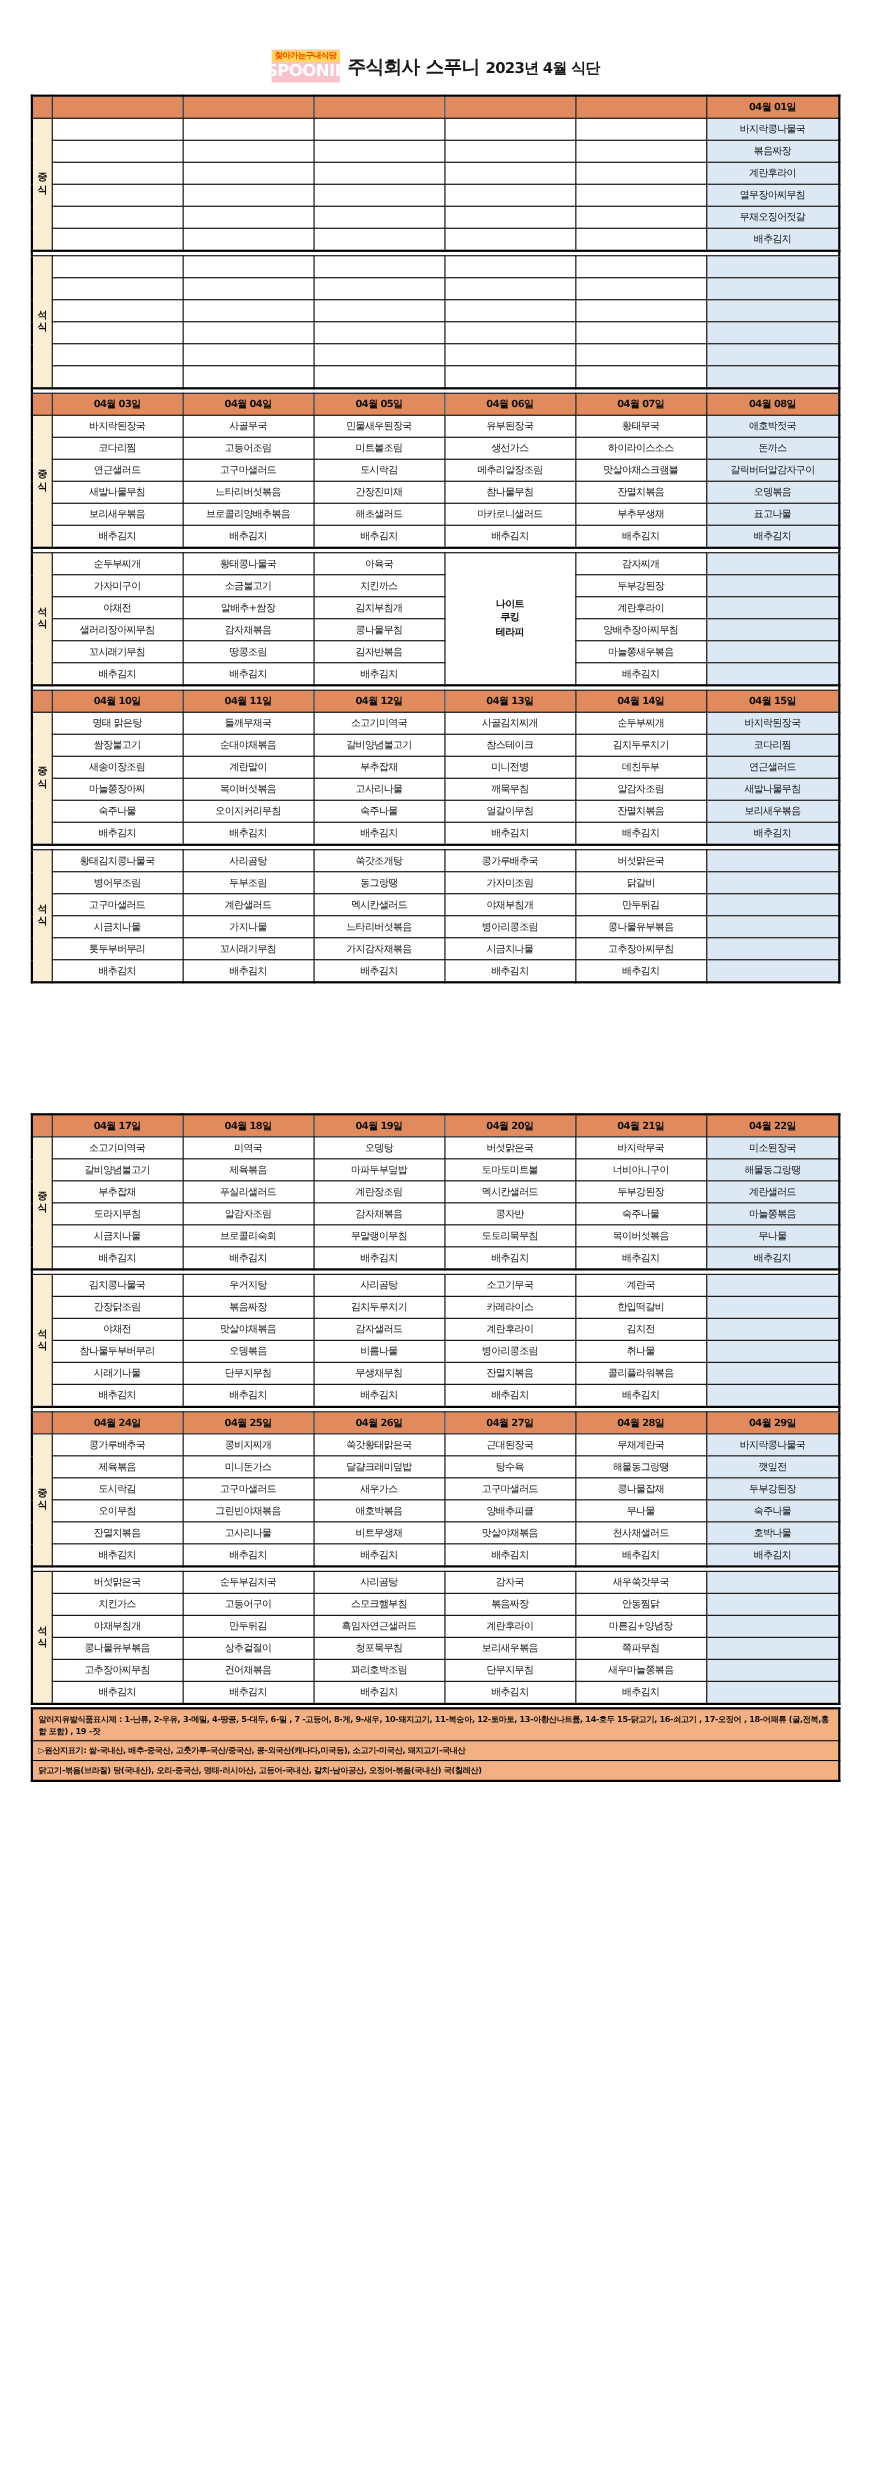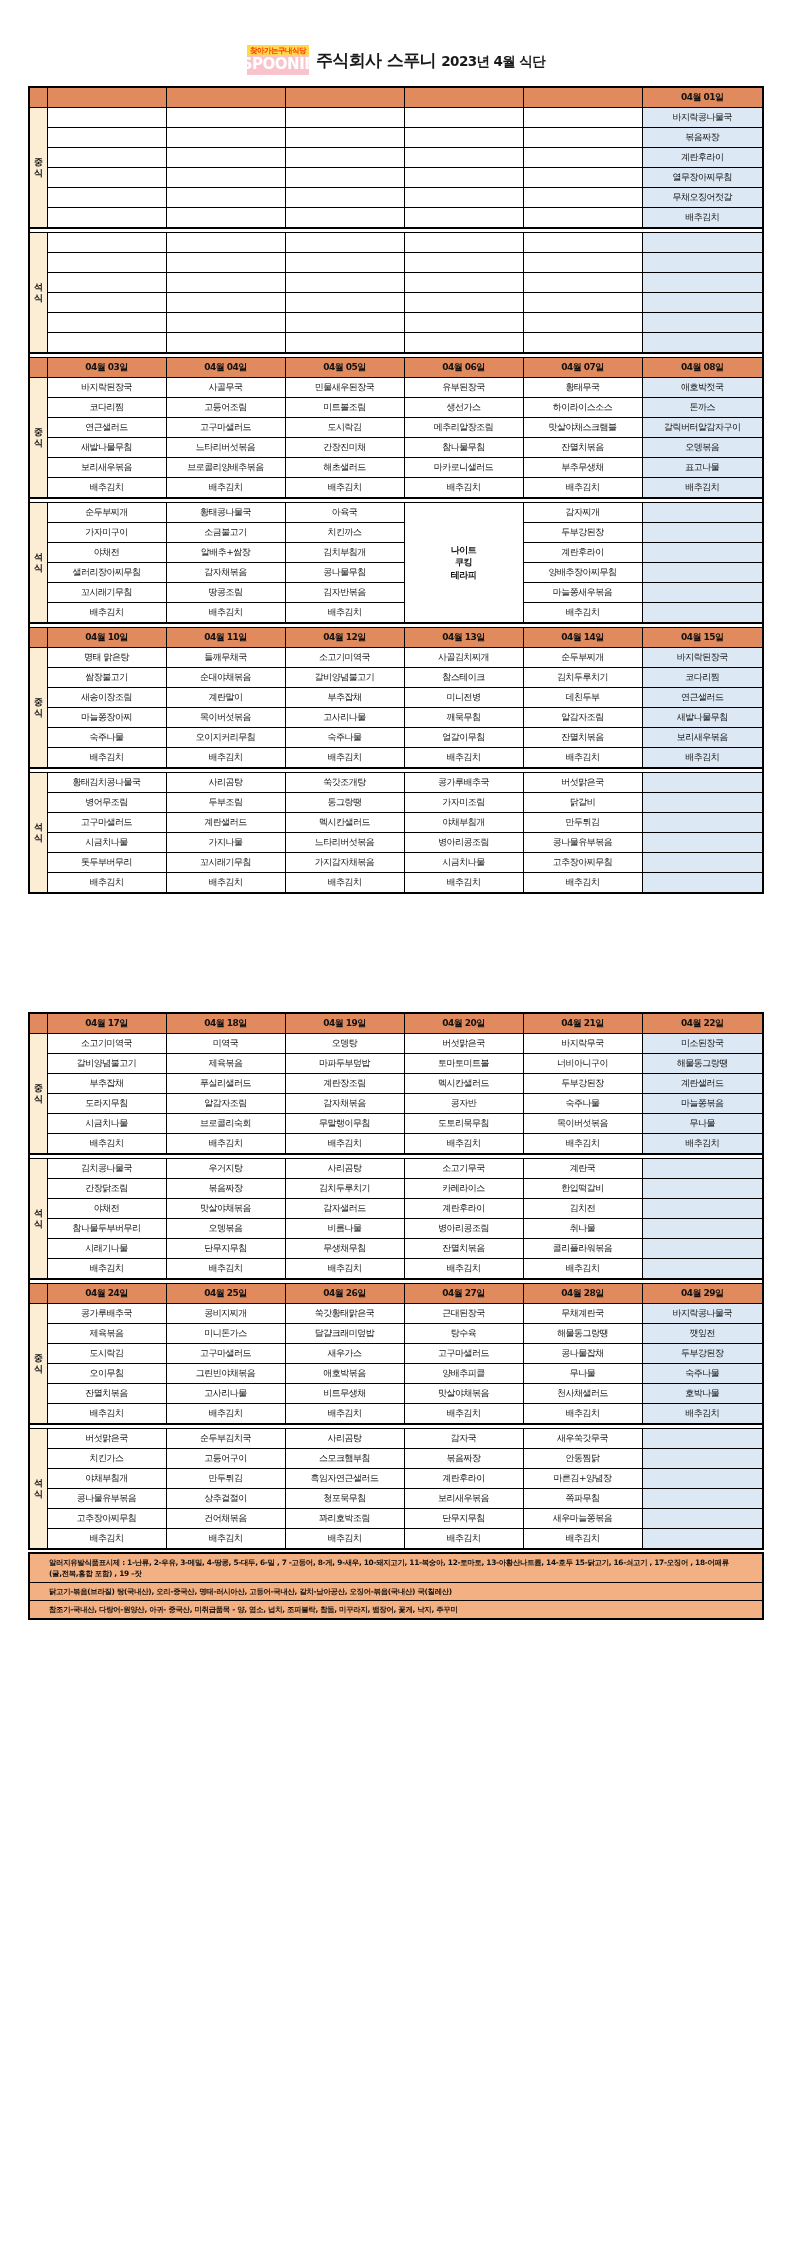--- a/index.html
+++ b/index.html
@@ -94,21 +94,21 @@
   table.notes{
     border-collapse:collapse;width:736px;table-layout:fixed;margin-top:2px;
     border:2px solid #000;
   }
   table.notes td{
     border:1px solid #000;
     background:#f3b183;
     font-size:7.4px;
     font-weight:700;
     color:#111;
-    padding:3px 19px;
+    padding:3px 5px;
     line-height:1.5;
     text-align:left;
     letter-spacing:-0.3px;
   }
   table.notes td.warn{color:#e8231c;}
 
   .gap-between{height:118px;}
 </style>
 </head>
 <body>
@@ -712,22 +712,22 @@
           </tr>
         </tbody>
     </table>
 
     <table class="notes">
       <tbody id="notes-body">
           <tr>
             <td>알러지유발식품표시제 : 1-난류, 2-우유, 3-메밀, 4-땅콩,  5-대두,  6-밀 , 7 -고등어,  8-게,  9-새우, 10-돼지고기,  11-복숭아, 12-토마토,  13-아황산나트륨, 14-호두 15-닭고기,  16-쇠고기 , 17-오징어 , 18-어패류 (굴,전복,홍합 포함) ,  19 –잣</td>
           </tr>
           <tr>
+            <td>▷원산지표기: 쌀-국내산, 배추-중국산, 고춧가루-국산/중국산, 콩-외국산(캐나다,미국등), 소고기-미국산, 돼지고기-국내산</td>
+          </tr>
+          <tr>
             <td>닭고기-볶음(브라질) 탕(국내산), 오리-중국산, 명태-러시아산, 고등어-국내산, 갈치-남아공산, 오징어-볶음(국내산) 국(칠레산)</td>
-          </tr>
-          <tr>
-            <td>참조기-국내산, 다랑어-원양산, 아귀- 중국산, 미취급품목 - 양, 염소, 넙치, 조피볼락, 참돔, 미꾸라지, 뱀장어, 꽃게, 낙지, 주꾸미</td>
           </tr>
         </tbody>
     </table>
   </div>
 
 </div>
 
 </body></html>

